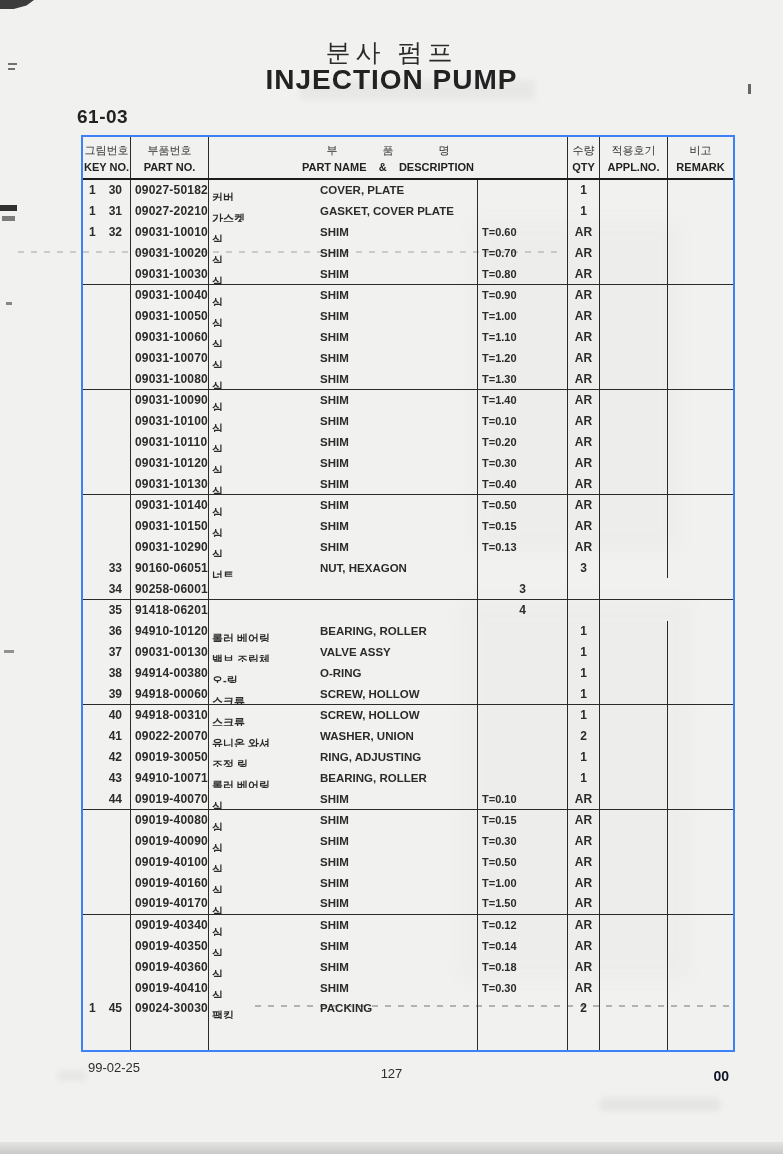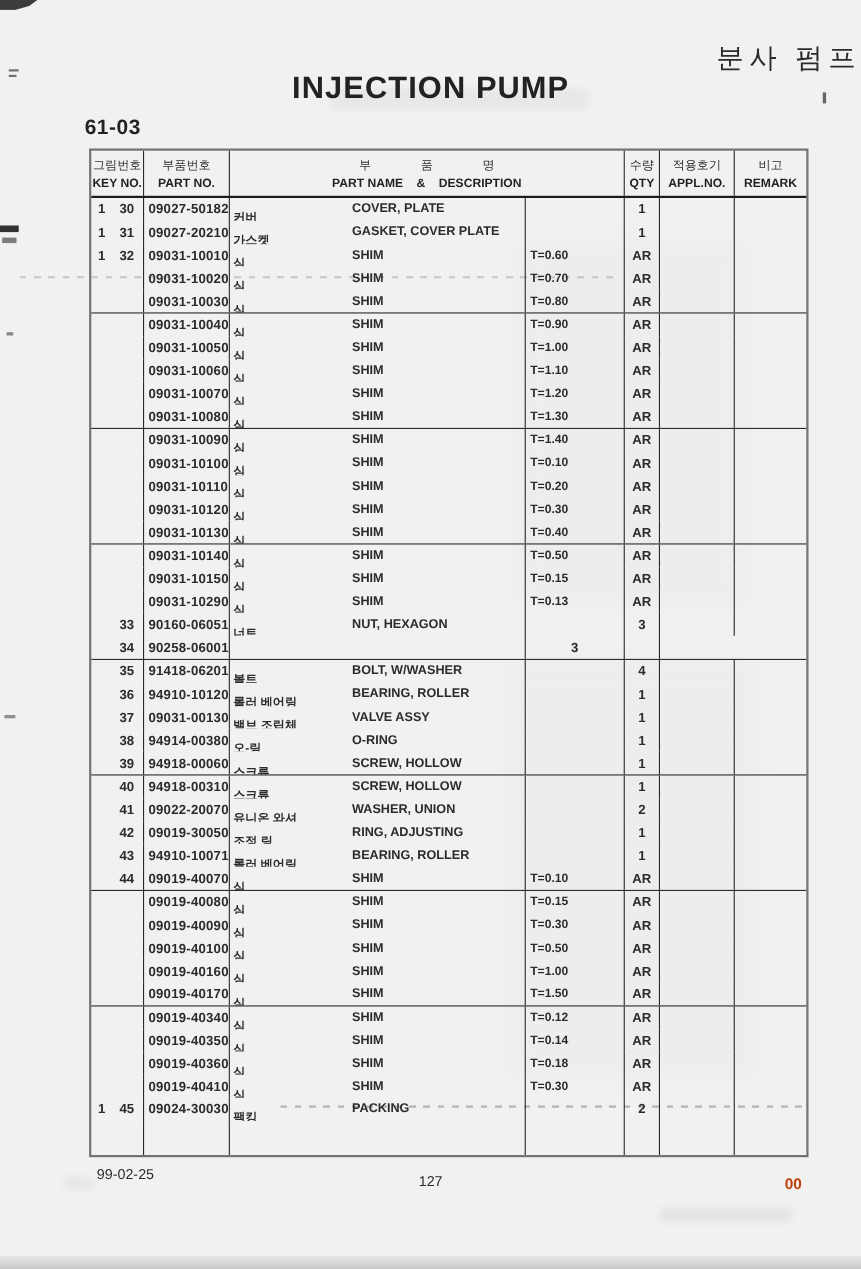--- a/index.html
+++ b/index.html
@@ -15,37 +15,37 @@
     color:var(--ink);
     position:relative;overflow:hidden;
   }
   .page{
     position:absolute;inset:0;
     background:var(--paper);
   }
   
   .title-ko{
     position:absolute;top:36px;left:0;width:100%;
-    text-align:right;font-size:25px;letter-spacing:5px;
+    text-align:center;font-size:25px;letter-spacing:5px;
     color:#2b2b2b;
   }
   .title-en{
     position:absolute;top:64px;left:0;width:100%;
     text-align:center;font-size:28px;font-weight:bold;letter-spacing:1px;
     color:#222;
   }
   .section-code{
     position:absolute;top:106px;left:77px;
     font-size:19px;font-weight:bold;color:#222;letter-spacing:0.5px;
   }
   
   .ptable{
     position:absolute;left:81px;top:135px;
     width:650px;height:913px;
-    border:2px solid #737373;
+    border:2px solid #3b82f6;
     box-sizing:content-box;
     display:flex;flex-direction:column;
     background:transparent;
   }
   .thead{
     display:grid;grid-template-columns:48px 78px 359px 32px 68px 65px;
     height:41px;border-bottom:2px solid #1c1c1c;flex:none;
   }
   .hc{
     display:flex;flex-direction:column;align-items:center;justify-content:center;
@@ -72,21 +72,21 @@
   .c.key{justify-content:space-between;padding:0 8px 0 6px;font-size:12px;}
   .c.partno{padding-left:4px;font-size:12px;letter-spacing:0.2px;text-align:center;}
   .c.desc{padding-left:3px;}
   .c.desc .ko{width:108px;flex:none;font-size:11px;font-weight:bold;margin-top:15px;}
   .c.desc .en{font-size:11.5px;white-space:pre;}
   .c.spec{padding-left:4px;font-size:11px;}
   .c.qty{justify-content:center;font-size:12px;}
   
   .footer-date{position:absolute;left:88px;top:1060px;font-size:13px;color:#2d2d2d;}
   .footer-page{position:absolute;left:0;top:1066px;width:100%;text-align:center;font-size:13px;color:#2d2d2d;}
-  .footer-rev{position:absolute;right:54px;top:1068px;font-size:14px;font-weight:bold;color:#c2410c;}
+  .footer-rev{position:absolute;right:54px;top:1068px;font-size:14px;font-weight:bold;color:#0f172a;}
   
   .ghost{position:absolute;background:#8f8f8f;filter:blur(3px);opacity:0.10;border-radius:3px;}
   .ghost-title{left:300px;top:80px;width:235px;height:20px;opacity:0.09;}
   .ghost-blob1{left:470px;top:220px;width:210px;height:330px;opacity:0.035;filter:blur(9px);}
   .ghost-blob2{left:460px;top:600px;width:230px;height:380px;opacity:0.035;filter:blur(9px);}
   .ghost-foot-r{left:600px;top:1098px;width:120px;height:13px;opacity:0.12;}
   .ghost-foot-l{left:58px;top:1070px;width:28px;height:11px;opacity:0.10;}
   .dashline{
     position:absolute;height:1.5px;opacity:0.35;
     background:repeating-linear-gradient(90deg,#666 0 6px,transparent 6px 13px);
@@ -465,24 +465,20 @@
     <div class="c remark"></div>
   </div>
       </div>
       <div class="tgroup">
         <div class="trow">
     <div class="c key">
       <span></span>
       <span>35</span>
     </div>
     <div class="c partno">91418-06201</div>
-    <div class="c desc">
-      <span class="ko">볼트</span>
-      <span class="en">BOLT, W/WASHER</span>
-    </div>
     <div class="c spec"></div>
     <div class="c qty">4</div>
     <div class="c appl"></div>
     <div class="c remark"></div>
   </div>
         <div class="trow">
     <div class="c key">
       <span></span>
       <span>36</span>
     </div>

